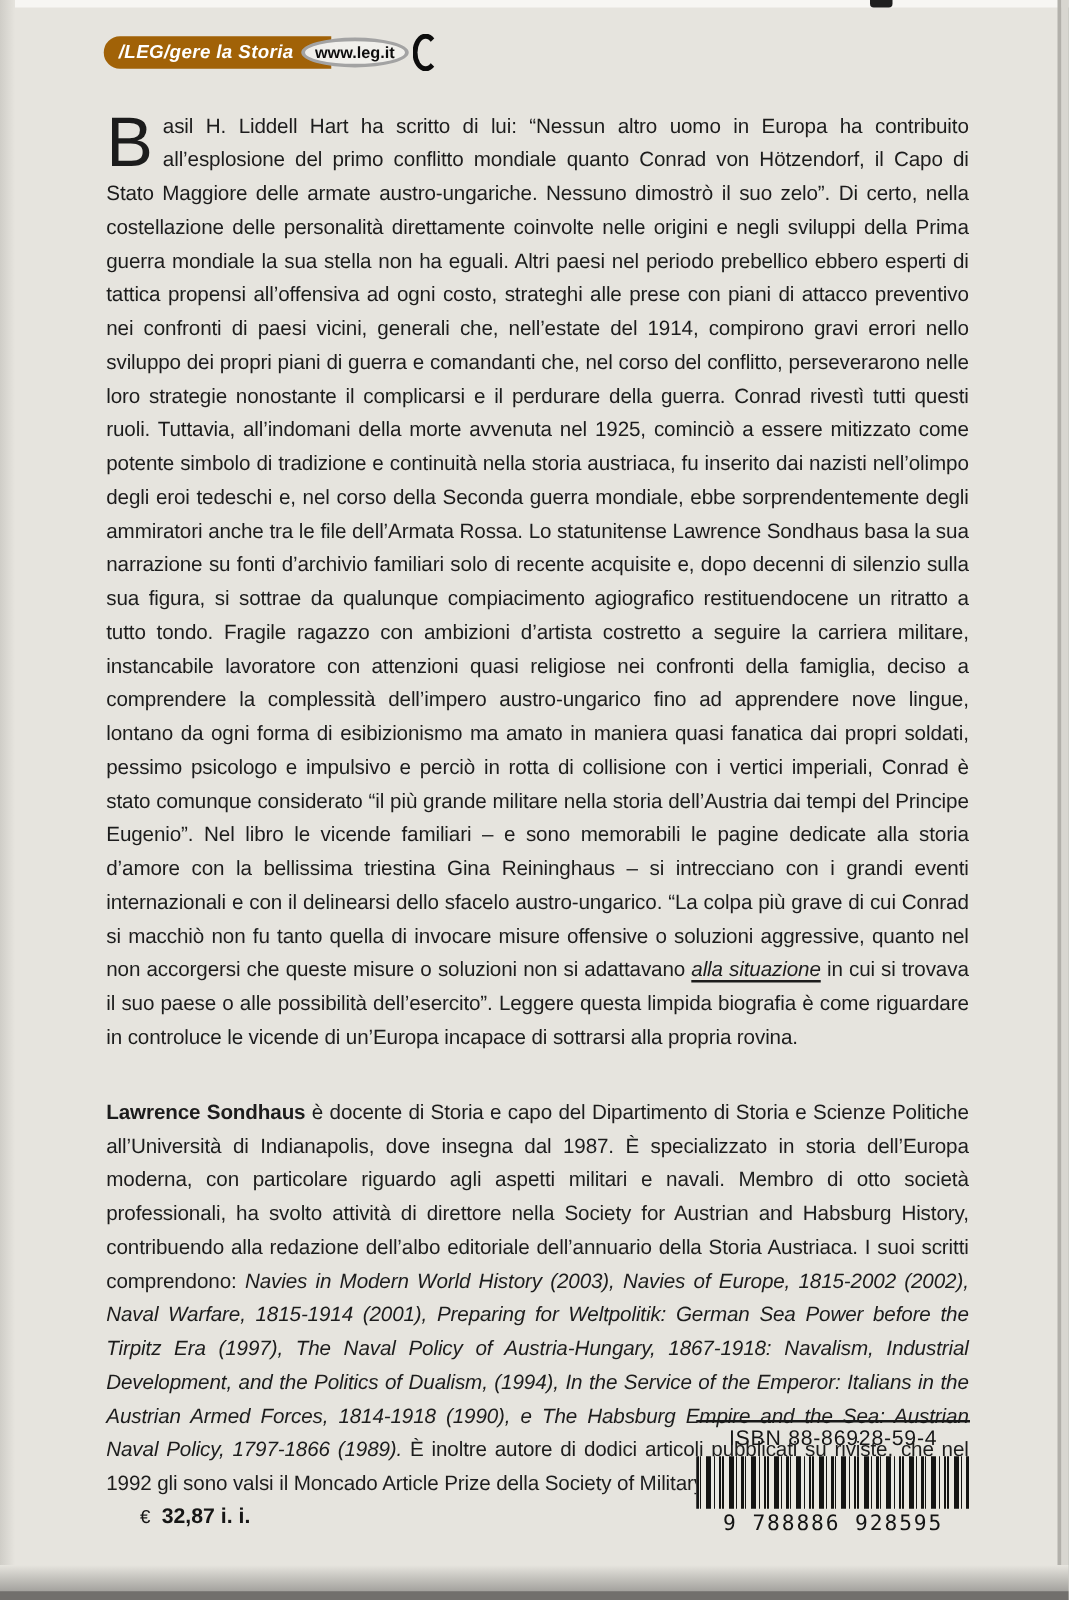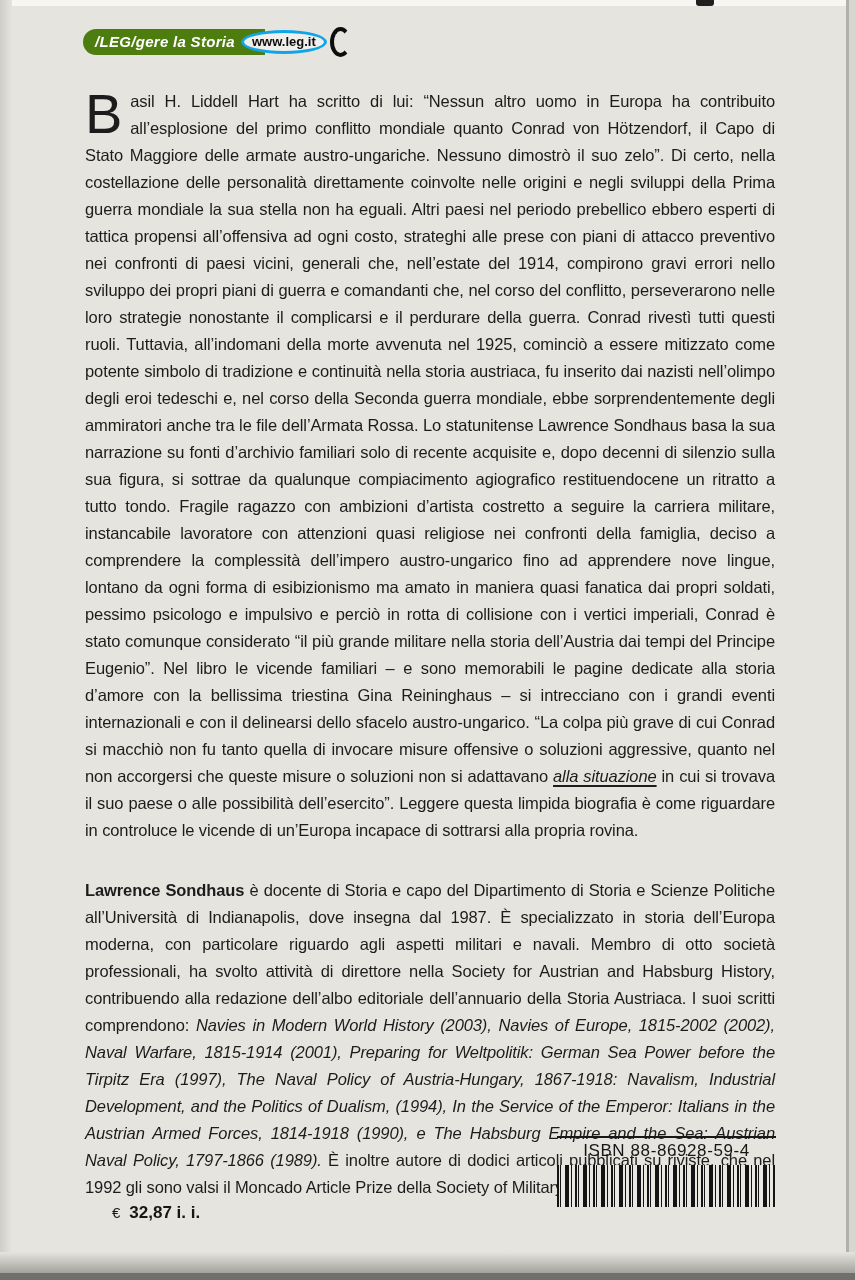--- a/index.html
+++ b/index.html
@@ -14,28 +14,28 @@
   .edge-left   { position:absolute; top:0; left:0; bottom:0; width:12px; background:linear-gradient(90deg,#cfcdc7,#e6e4de); }
   .edge-right  { position:absolute; top:0; right:6px; bottom:0; width:3px; background:#b2b0aa; }
   .edge-right2 { position:absolute; top:0; right:0; bottom:0; width:6px; background:#d8d6d0; }
   .edge-bottom { position:absolute; left:0; right:0; bottom:0; height:28px; background:linear-gradient(#e6e4de,#8d8c88); }
   .edge-bottom-line { position:absolute; left:0; right:0; bottom:0; height:7px; background:#716f6c; }
   .speck { position:absolute; left:696px; top:0; width:18px; height:6px; background:#1f1f1f; border-radius:0 0 3px 3px; }
 
   
   .logo { position:absolute; left:83px; top:27px; display:flex; align-items:center; }
   .logo-black {
-    background:#4d7c0f; color:#ffffff;
+    background:#a16207; color:#ffffff;
     font-style:italic; font-weight:bold; font-size:15px;
     padding:4px 30px 5px 12px;
     border-radius:13px 0 0 13px;
     letter-spacing:0.3px; white-space:nowrap;
   }
   .logo-oval {
-    background:#f0efeb; border:3px solid #0ea5e9; border-radius:50%;
+    background:#f0efeb; border:3px solid #a3a3a3; border-radius:50%;
     padding:1px 8px 2px; font-weight:bold; font-size:13px; color:#0d0d0d;
     margin-left:-24px; position:relative; z-index:1; white-space:nowrap;
   }
   .logo-paren {
     width:13px; height:22px; margin-left:3px;
     border:4px solid #0d0d0d; border-right-color:transparent;
     border-radius:50%;
   }
 
   
@@ -97,20 +97,21 @@
   <div class="text-block">
     <p class="main-para"><span class="dropcap">B</span><span>asil H. Liddell Hart ha scritto di lui: “Nessun altro uomo in Europa ha contribuito all’esplosione del primo conflitto mondiale quanto Conrad von Hötzendorf, il Capo di Stato Maggiore delle armate austro-ungariche. Nessuno dimostrò il suo zelo”. Di certo, nella costellazione delle personalità direttamente coinvolte nelle origini e negli sviluppi della Prima guerra mondiale la sua stella non ha eguali. Altri paesi nel periodo prebellico ebbero esperti di tattica propensi all’offensiva ad ogni costo, strateghi alle prese con piani di attacco preventivo nei confronti di paesi vicini, generali che, nell’estate del 1914, compirono gravi errori nello sviluppo dei propri piani di guerra e comandanti che, nel corso del conflitto, perseverarono nelle loro strategie nonostante il complicarsi e il perdurare della guerra. Conrad rivestì tutti questi ruoli. Tuttavia, all’indomani della morte avvenuta nel 1925, cominciò a essere mitizzato come potente simbolo di tradizione e continuità nella storia austriaca, fu inserito dai nazisti nell’olimpo degli eroi tedeschi e, nel corso della Seconda guerra mondiale, ebbe sorprendentemente degli ammiratori anche tra le file dell’Armata Rossa. Lo statunitense Lawrence Sondhaus basa la sua narrazione su fonti d’archivio familiari solo di recente acquisite e, dopo decenni di silenzio sulla sua figura, si sottrae da qualunque compiacimento agiografico restituendocene un ritratto a tutto tondo. Fragile ragazzo con ambizioni d’artista costretto a seguire la carriera militare, instancabile lavoratore con attenzioni quasi religiose nei confronti della famiglia, deciso a comprendere la complessità dell’impero austro-ungarico fino ad apprendere nove lingue, lontano da ogni forma di esibizionismo ma amato in maniera quasi fanatica dai propri soldati, pessimo psicologo e impulsivo e perciò in rotta di collisione con i vertici imperiali, Conrad è stato comunque considerato “il più grande militare nella storia dell’Austria dai tempi del Principe Eugenio”. Nel libro le vicende familiari – e sono memorabili le pagine dedicate alla storia d’amore con la bellissima triestina Gina Reininghaus – si intrecciano con i grandi eventi internazionali e con il delinearsi dello sfacelo austro-ungarico. “La colpa più grave di cui Conrad si macchiò non fu tanto quella di invocare misure offensive o soluzioni aggressive, quanto nel non accorgersi che queste misure o soluzioni non si adattavano </span><span class="underline">alla situazione</span><span> in cui si trovava il suo paese o alle possibilità dell’esercito”. Leggere questa limpida biografia è come riguardare in controluce le vicende di un’Europa incapace di sottrarsi alla propria rovina.</span></p>
 
     <p class="bio-para"><strong>Lawrence Sondhaus</strong><span> è docente di Storia e capo del Dipartimento di Storia e Scienze Politiche all’Università di Indianapolis, dove insegna dal 1987. È specializzato in storia dell’Europa moderna, con particolare riguardo agli aspetti militari e navali. Membro di otto società professionali, ha svolto attività di direttore nella Society for Austrian and Habsburg History, contribuendo alla redazione dell’albo editoriale dell’annuario della Storia Austriaca. I suoi scritti comprendono: </span><em>Navies in Modern World History (2003), Navies of Europe, 1815-2002 (2002), Naval Warfare, 1815-1914 (2001), Preparing for Weltpolitik: German Sea Power before the Tirpitz Era (1997), The Naval Policy of Austria-Hungary, 1867-1918: Navalism, Industrial Development, and the Politics of Dualism, (1994), In the Service of the Emperor: Italians in the Austrian Armed Forces, 1814-1918 (1990), e The Habsburg Empire and the Sea: Austrian Naval Policy, 1797-1866 (1989).</em><span> È inoltre autore di dodici articoli pubblicati su riviste, che nel 1992 gli sono valsi il Moncado Article Prize della Society of Military History.</span></p>
   </div>
 
   <div class="isbn-block">
     <div class="isbn-rule"></div>
     <div class="isbn-label">ISBN 88-86928-59-4</div>
     <div class="barcode"></div>
+    <div class="ean">9 788886 928595</div>
   </div>
 
   <div class="price">
     <span class="euro">€</span><span class="amount">32,87 i. i.</span>
   </div>
 
   <div class="edge-bottom"></div>
   <div class="edge-bottom-line"></div>
 
 </div>

